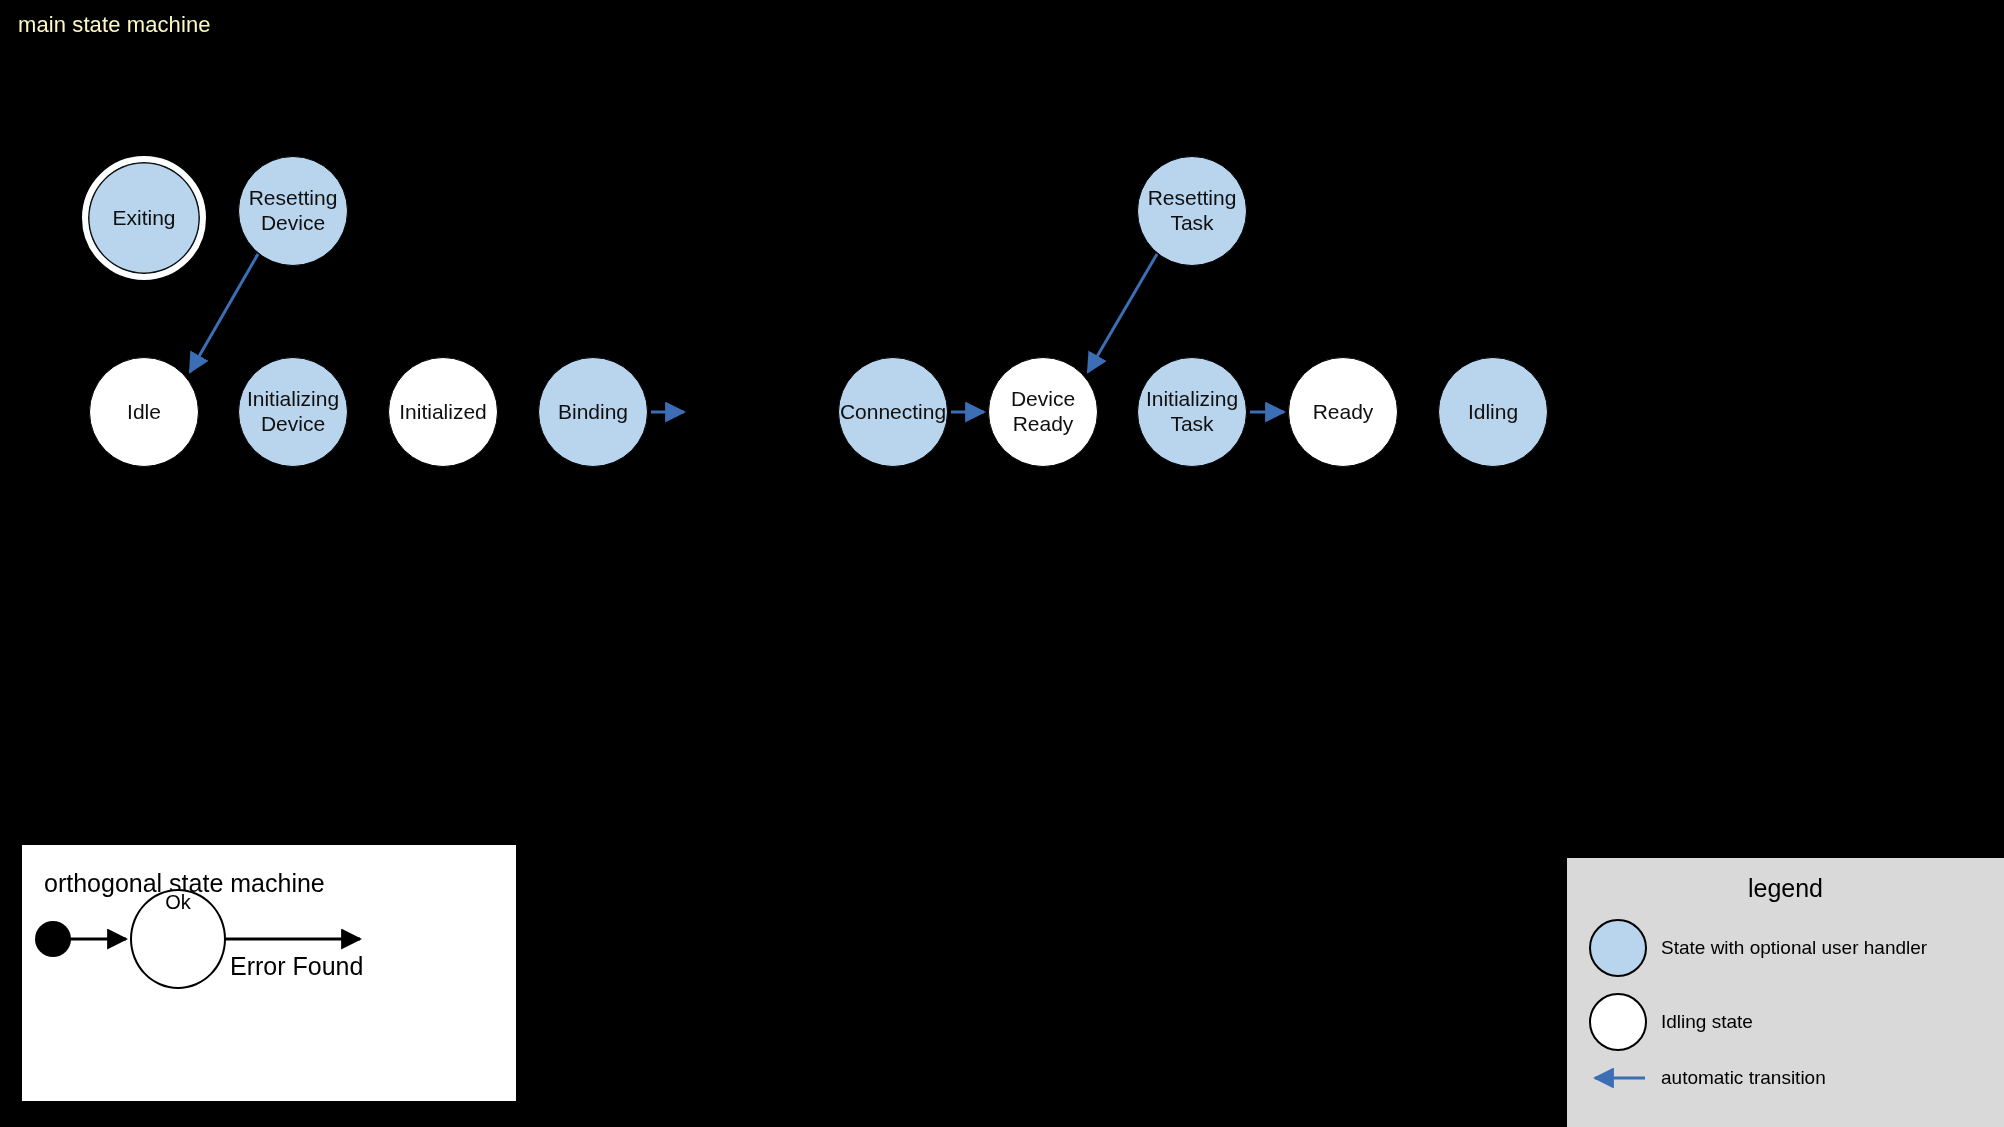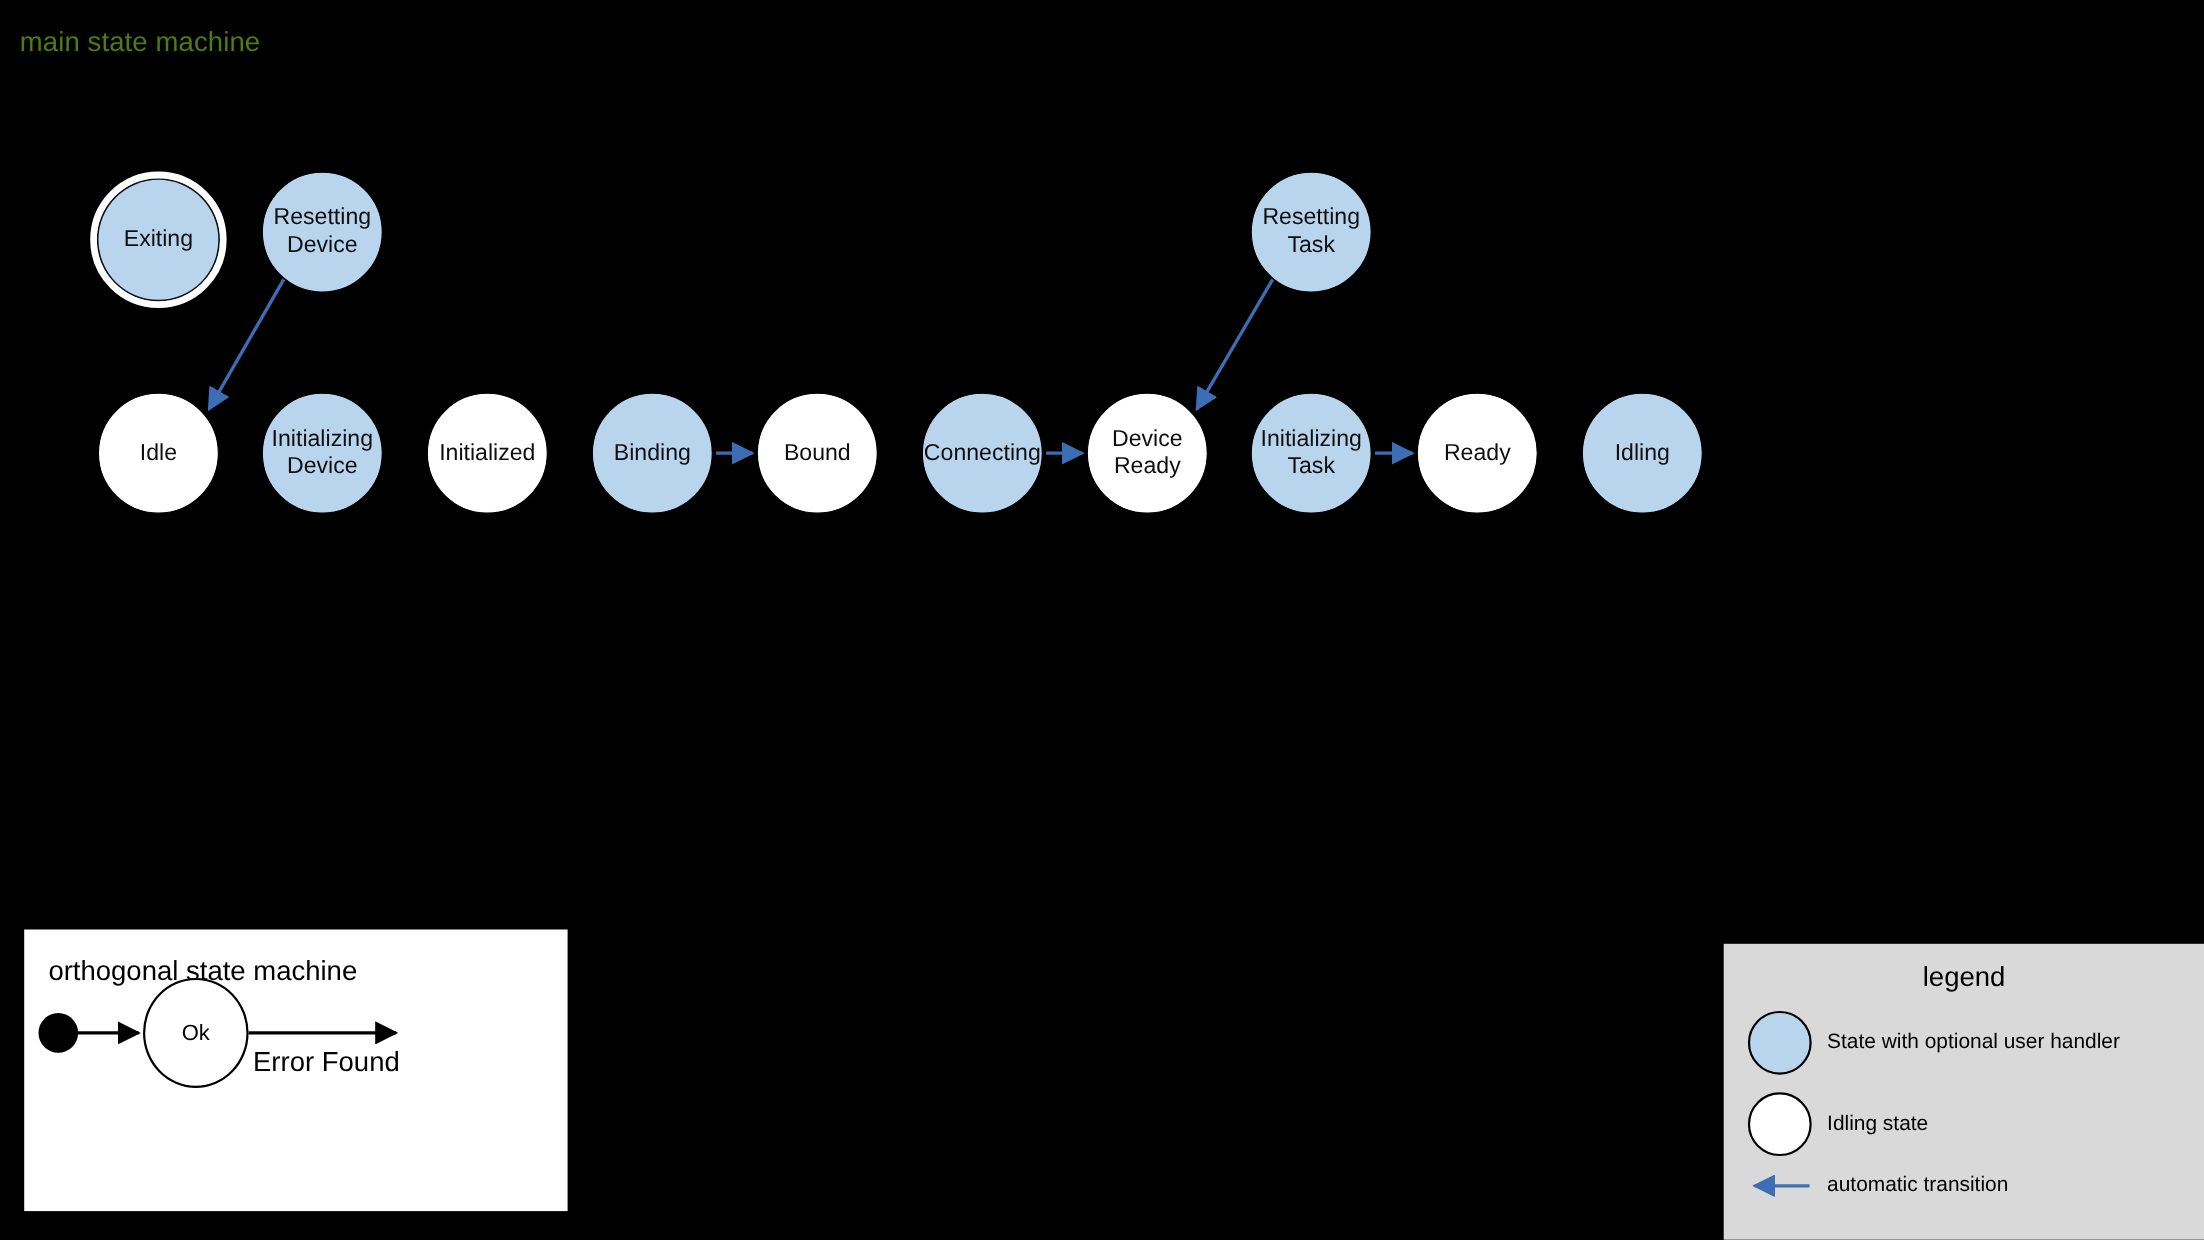--- a/index.html
+++ b/index.html
@@ -22,23 +22,23 @@
     left: 0;
     top: 0;
     width: 2004px;
     height: 1127px;
   }
 
   
   .diagram-title {
     position: absolute;
     left: 18px;
-    top: 24px;
-    color: #4d7c0f;
-    font-size: 25px;
+    top: 12px;
+    color: #fef9c3;
+    font-size: 22px;
     letter-spacing: 0.1px;
     white-space: nowrap;
   }
 
   
   .node {
     position: absolute;
     box-sizing: border-box;
     border-radius: 50%;
     display: flex;
@@ -93,21 +93,20 @@
     font-size: 25px;
     white-space: nowrap;
   }
   .ortho-node {
     position: absolute;
     box-sizing: border-box;
     border-radius: 50%;
     background: #ffffff;
     border: 2.5px solid #000000;
     display: flex;
-    align-items: center;
     justify-content: center;
     color: #000000;
     font-size: 20px;
   }
   .ortho-initial {
     position: absolute;
     width: 36px;
     height: 36px;
     border-radius: 50%;
     background: #000000;
@@ -225,23 +224,20 @@
   </div>
 
   <div class="node white" style="left:388px; top:357px; width:110px; height:110px;">
     <span class="node-label">Initialized</span>
   </div>
 
   <div class="node blue" style="left:538px; top:357px; width:110px; height:110px;">
     <span class="node-label">Binding</span>
   </div>
 
-  <div class="node white" style="left:688px; top:357px; width:110px; height:110px;">
-    <span class="node-label">Bound</span>
-  </div>
 
   <div class="node blue" style="left:838px; top:357px; width:110px; height:110px;">
     <span class="node-label">Connecting</span>
   </div>
 
   <div class="node white" style="left:988px; top:357px; width:110px; height:110px;">
     <span class="node-label">Device<br>Ready</span>
   </div>
 
   <div class="node blue" style="left:1137px; top:357px; width:110px; height:110px;">

